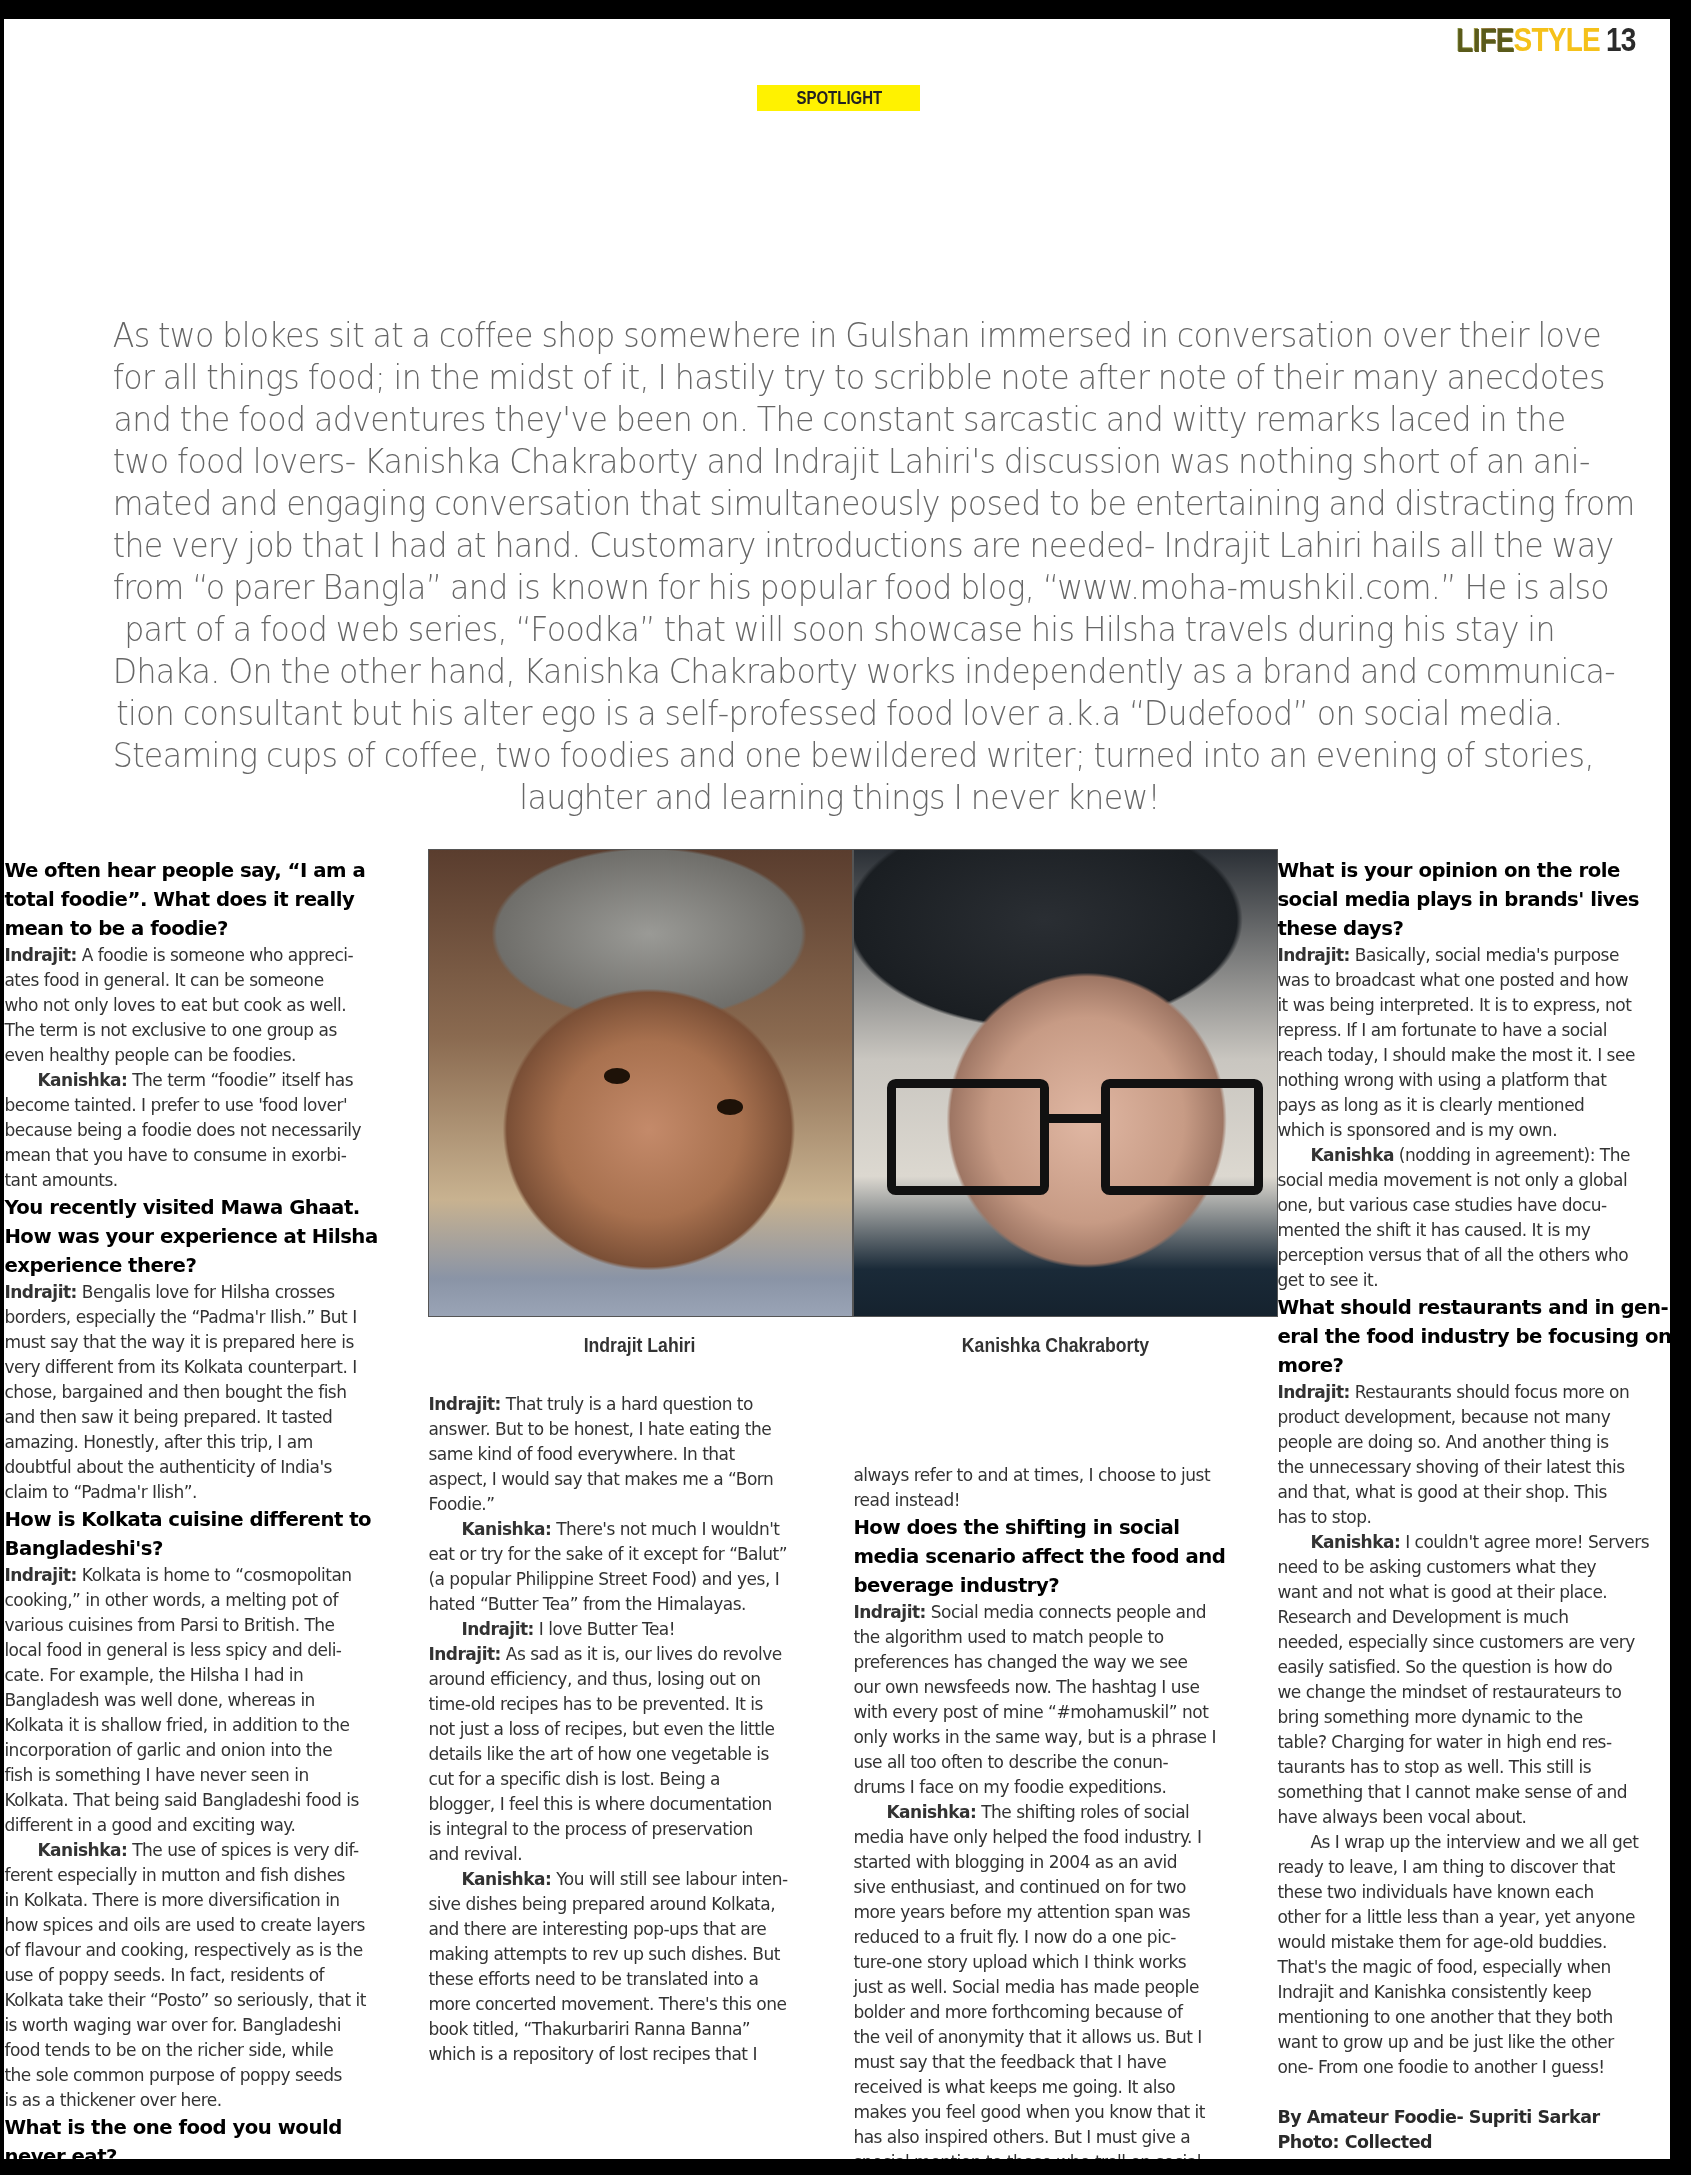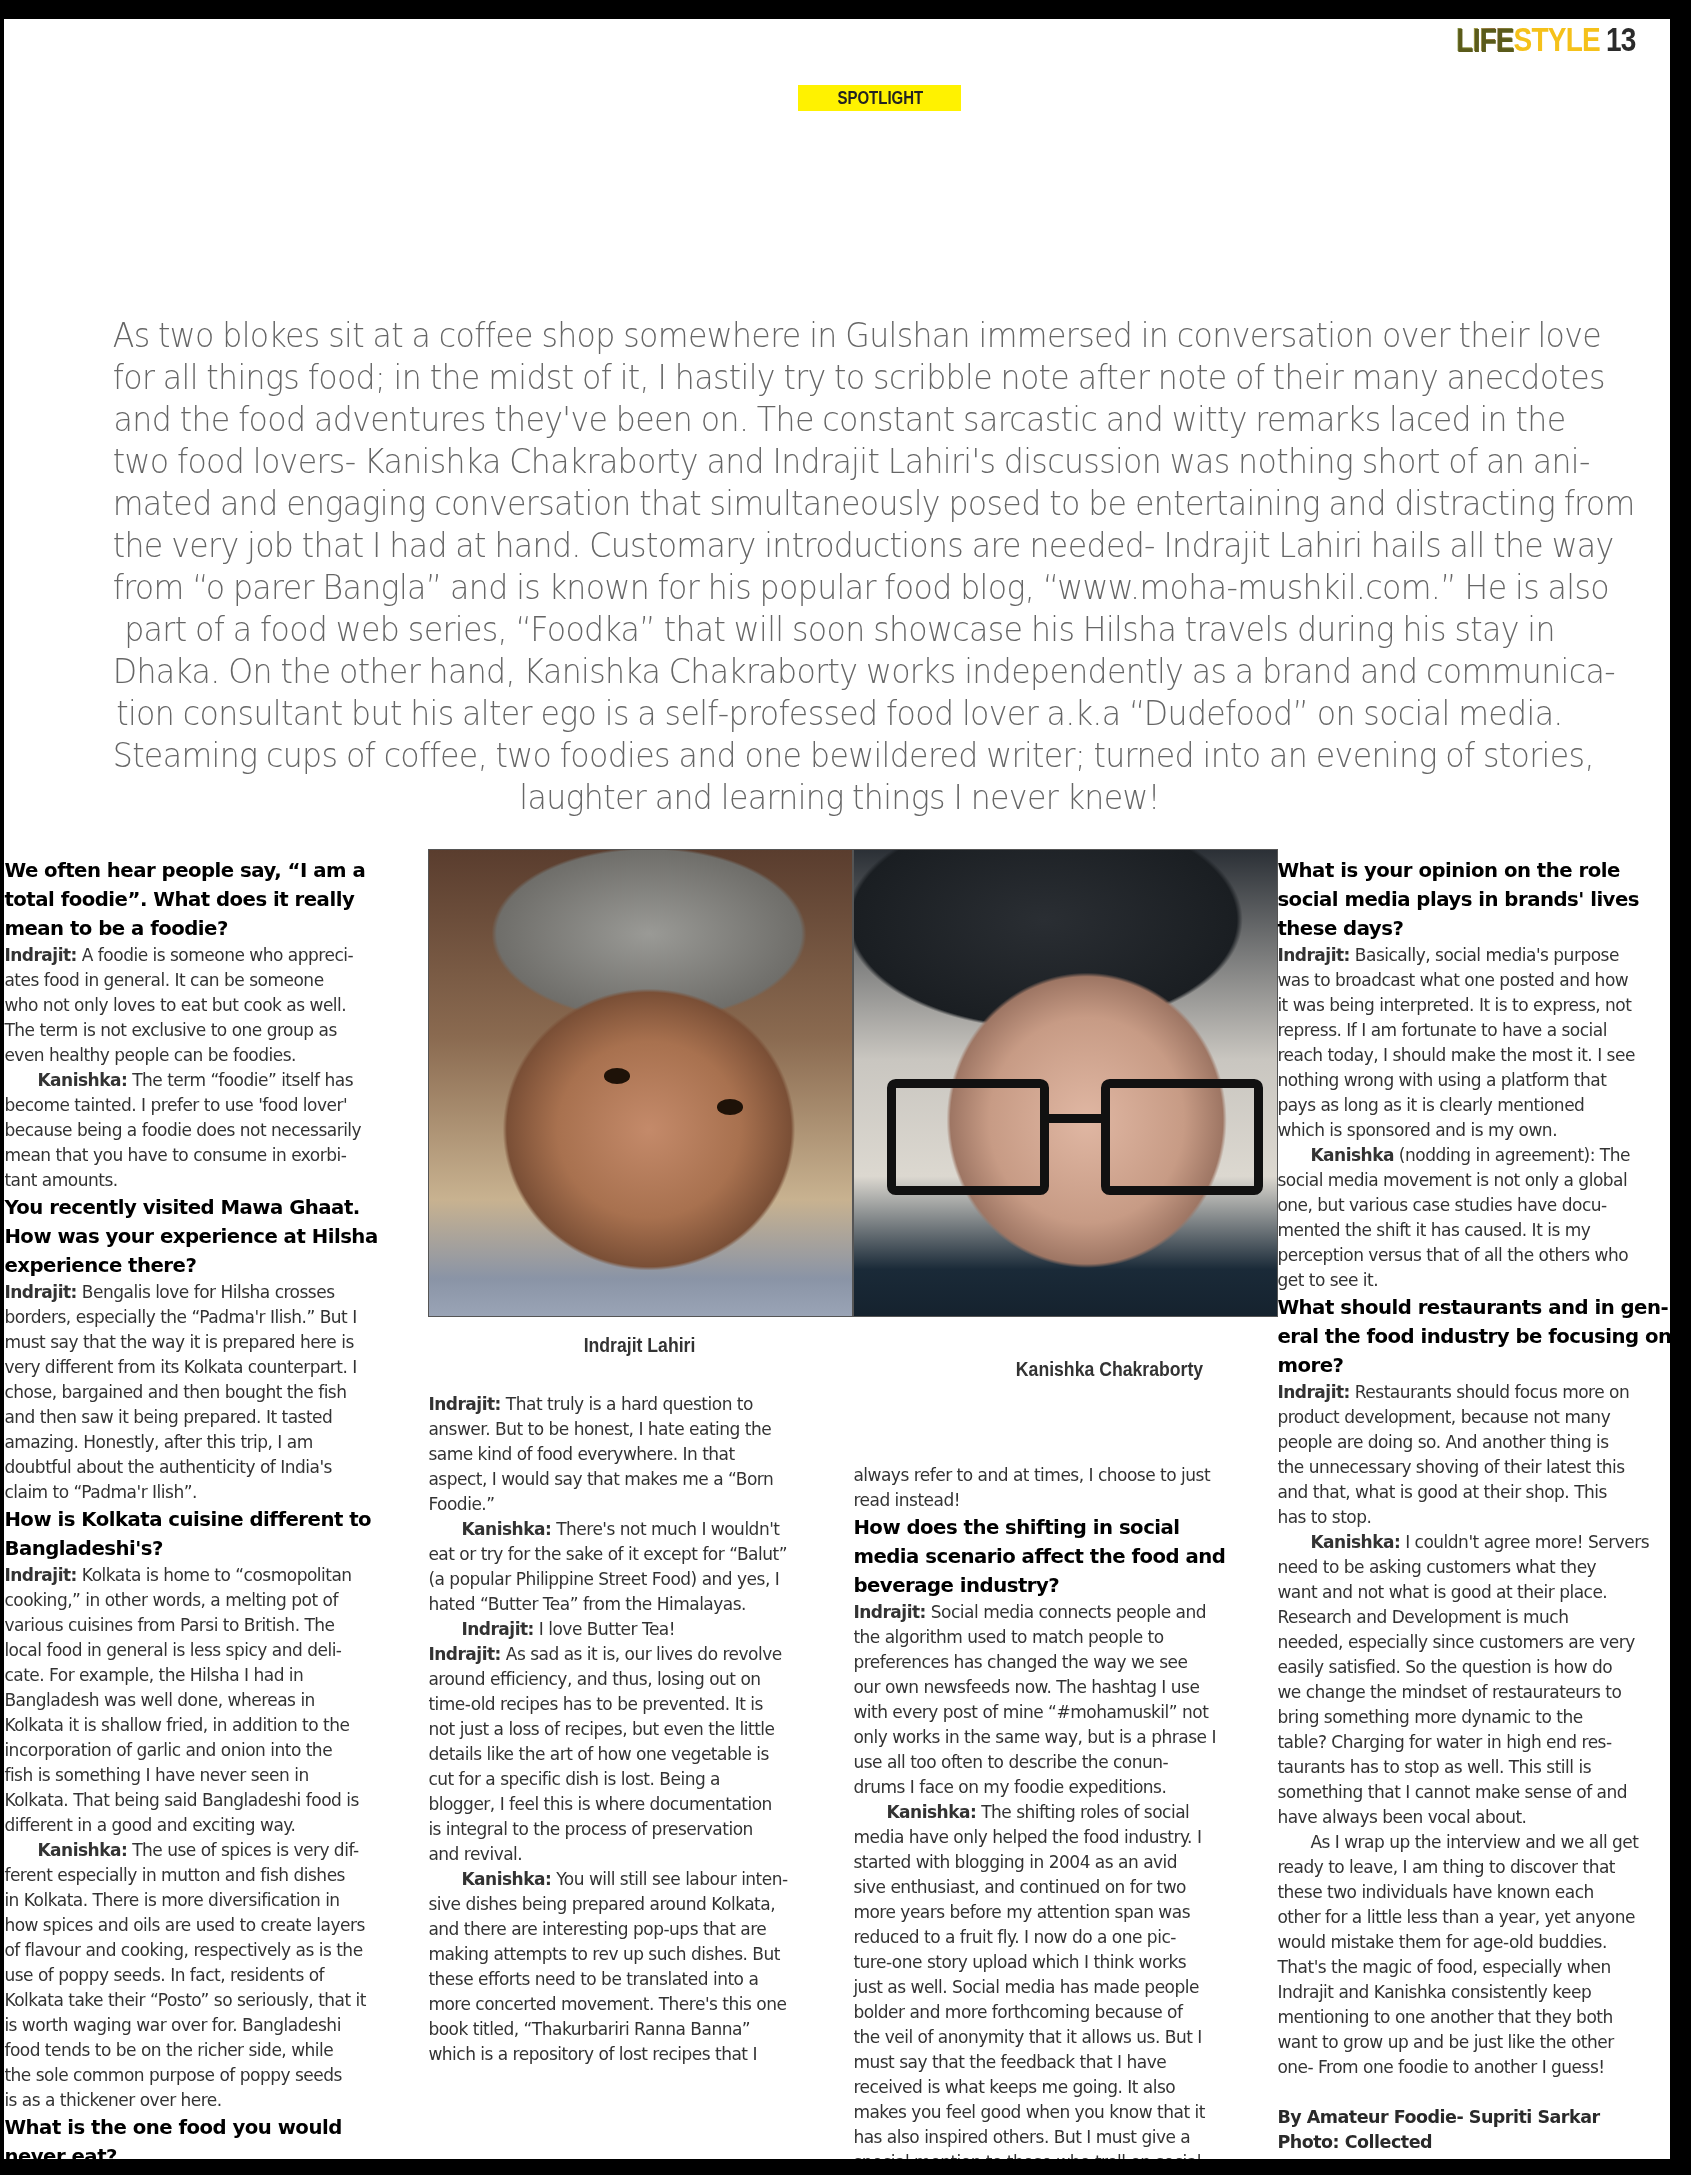--- a/index.html
+++ b/index.html
@@ -2,21 +2,21 @@
 <html style="font-size:14px"><head>
 <meta charset="utf-8">
 <style>
   html, body { margin:0; padding:0; }
   body { width:1692px; height:2176px; background:#000; position:relative; overflow:hidden; font-family:"Liberation Sans", sans-serif; color:#333; }
   .page { position:absolute; left:4.4px; top:19px; width:1666px; height:2140px; background:#fff; overflow:hidden; }
   .masthead { position:absolute; right:35px; top:1.7px; font-family:"Liberation Sans", sans-serif; font-weight:bold; font-size:33px; letter-spacing:-0.9px; transform:scaleX(0.85); transform-origin:right top; }
   .mh-life { color:#8a8a3a; text-shadow:0.9px 0.9px 0 #5a5a1a; background:linear-gradient(90deg,#7d8b3a,#a09a4a,#8b6a3a,#7d8b3a); -webkit-background-clip:text; color:transparent; }
   .mh-style { color:#f5c11a; }
   .mh-num { color:#2b2b2b; margin-left:7px; }
-  .kicker { position:absolute; left:753px; top:66px; width:163px; height:26px; background:#fff200; text-align:center; font-weight:bold; font-size:18.3px; line-height:26px; color:#222; transform-origin:center;margin-left:41px; }
+  .kicker { position:absolute; left:753px; top:66px; width:163px; height:26px; background:#fff200; text-align:center; font-weight:bold; font-size:18.3px; line-height:26px; color:#222; transform-origin:center; }
   .kicker span { display:inline-block; transform:scaleX(0.82); }
   .headline { position:absolute; left:0; right:0; top:112px; text-align:center; font-family:"Liberation Sans", sans-serif; font-weight:bold; font-size:171px; line-height:175px; color:#333; letter-spacing:-8.7px; }
   .headline span { display:inline-block; transform:scaleX(0.62); transform-origin:center; }
   .intro { position:absolute; left:54px; top:295px; width:1563px; text-align:center; font-family:"DejaVu Sans", sans-serif; font-weight:200; font-size:34px; line-height:42px; color:#666; letter-spacing:-0.7px; word-spacing:-0.9px; }
   .intro span { display:block; white-space:nowrap; transform:scaleX(0.93); transform-origin:center; }
   .col { position:absolute; top:837px; font-family:"DejaVu Sans", sans-serif; font-size:17px; line-height:25px; color:#333; letter-spacing:-0.5px; }
   .col p { margin:0; white-space:nowrap; }
   .q { font-weight:bold; font-size:19.7px; line-height:29px; color:#000000; letter-spacing:-0.5px; }
   .ind { text-indent:33px; }
   .sp { font-weight:bold;text-align:center; }
@@ -29,21 +29,21 @@
   .photo2 { left:849px; background:radial-gradient(ellipse 46% 44% at 55% 58%, #e0b7a3 0%, #c79b85 50%, #9e7664 70%, rgba(0,0,0,0) 72%), radial-gradient(ellipse 70% 35% at 45% 15%, #2a2e33 0%, #1a1e22 65%, rgba(0,0,0,0) 67%), linear-gradient(180deg,#2b3036 0%,#c9c6c0 45%,#dcd8d0 70%,#1a2a38 90%,#15222e 100%); }
   .glasses { position:absolute; left:33px; top:229px; width:388px; height:105px; }
   .glasses .lens { position:absolute; top:0; width:144px; height:98px; border:9.6px solid #111; border-radius:8.7px; }
   .glasses .l1 { left:0; }
   .glasses .l2 { left:214px; }
   .glasses .bridge { position:absolute; left:162px; top:35px; width:52px; height:8.7px; background:#111; }
   .eye { position:absolute; width:26px; height:15.7px; background:#1e1208; border-radius:50%; }
   .caption { position:absolute; top:1314px; width:423px; text-align:center; font-weight:bold; font-size:21px; color:#333; }
   .caption span { display:inline-block; transform:scaleX(0.84); }
   .cap1 { left:424px; }
-  .cap2 { left:894px;margin-top:24px; }
+  .cap2 { left:840px; }
   .byline { font-weight:bold; font-size:17.5px; line-height:25px; color:#2a2a2a; }
 </style>
 </head>
 <body>
 
 <div class="page">
 
   <div class="masthead">
     <span class="mh-life">LIFE</span><span class="mh-style">STYLE</span><span class="mh-num">13</span>
   </div>

